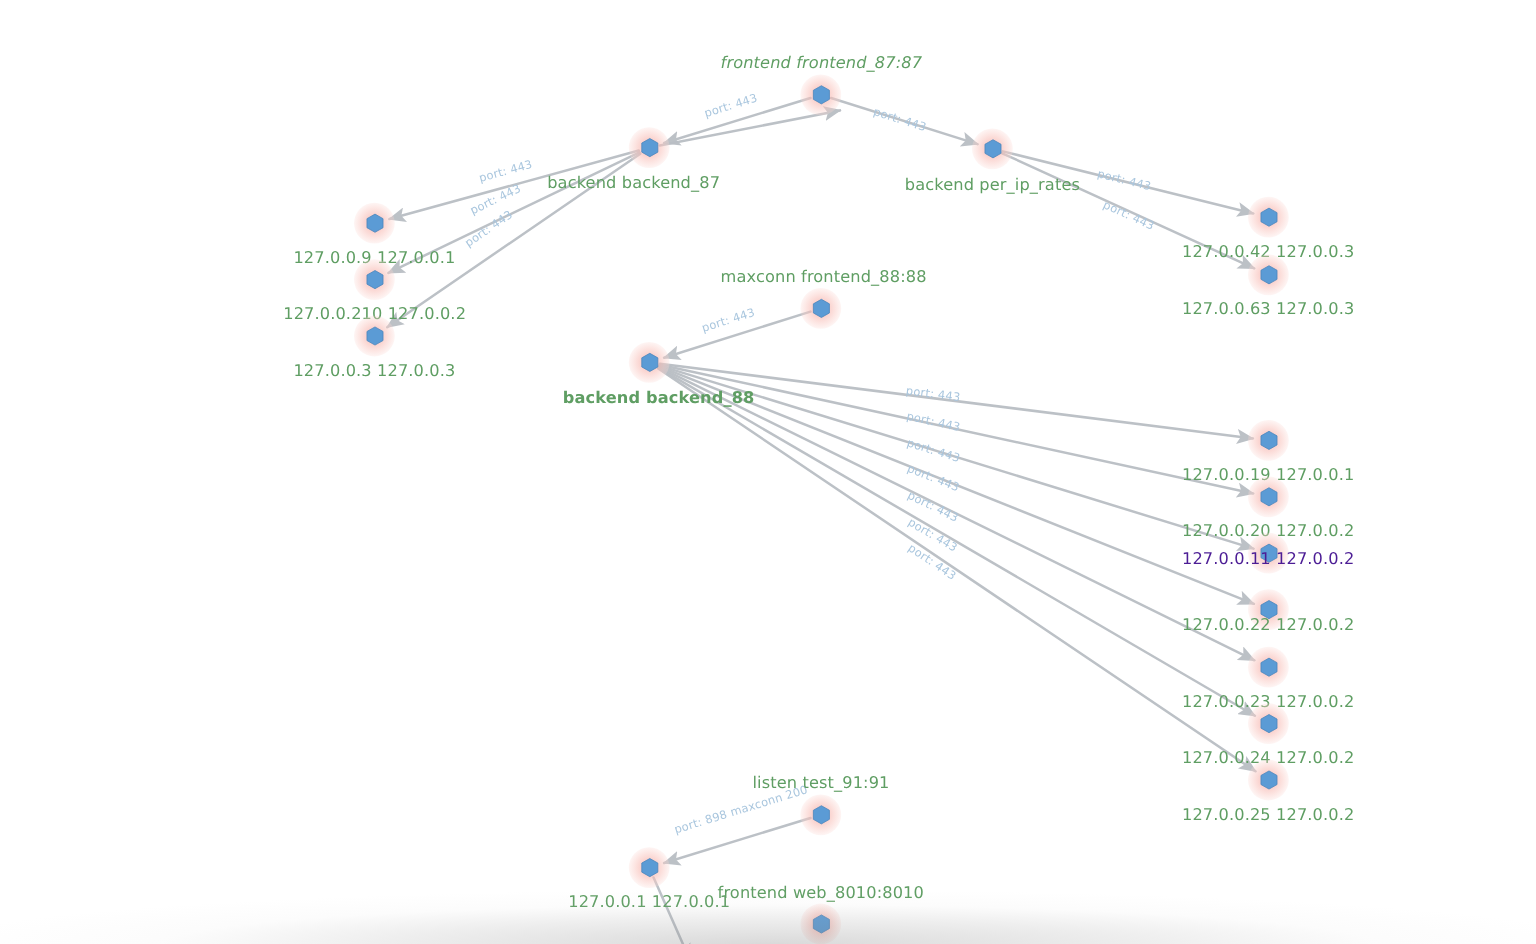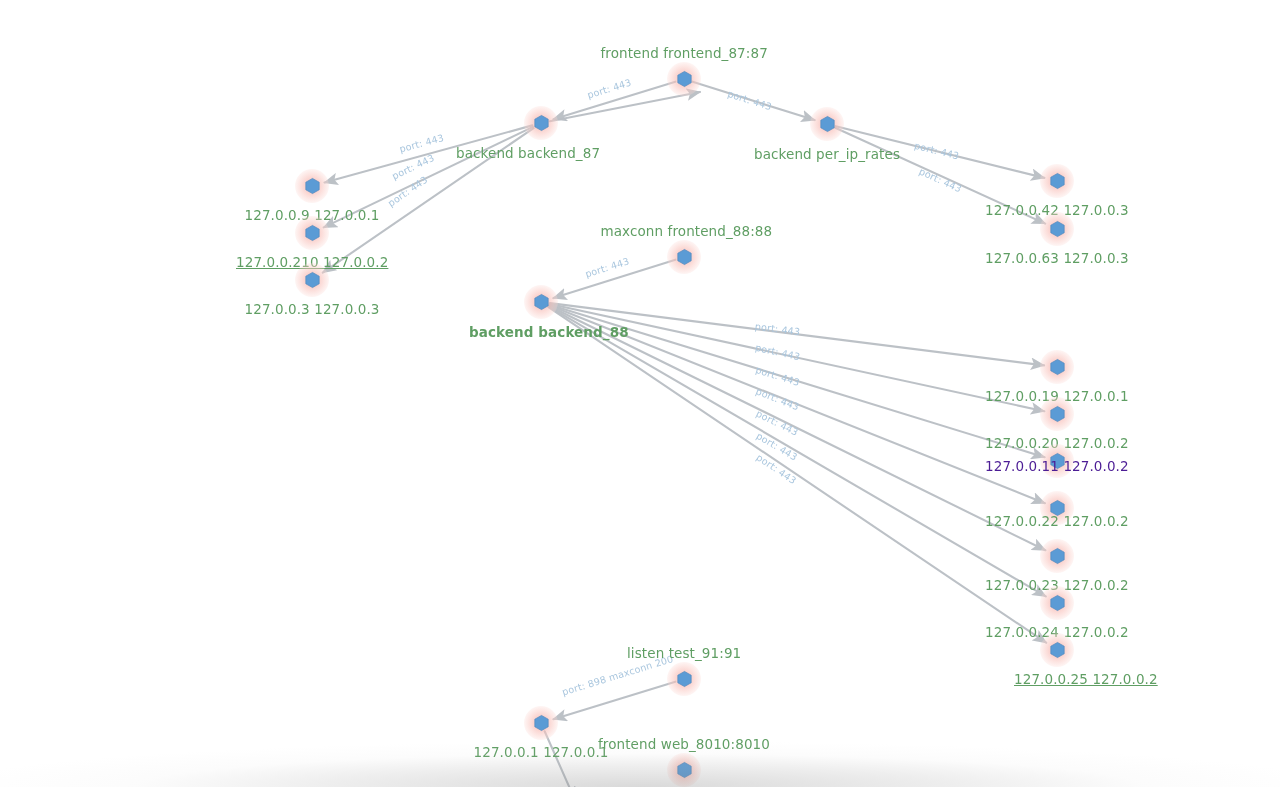--- a/index.html
+++ b/index.html
@@ -125,21 +125,21 @@
       <div class="edge-label" style="left: 777.431px; top: 461.454px; transform: translate(-50%, -50%) rotate(34deg) translateY(-6px);">port: 443</div>
       <div class="edge-label" style="left: 621.73px; top: 698.16px; transform: translate(-50%, -50%) rotate(-17.1deg) translateY(-6px);">port: 898 maxconn 200</div>
     </div>
   <div id="node-layer">
       <div class="node-glyph" style="left: 684px; top: 79px;">
         <div class="halo"></div>
         <svg class="hex" viewBox="0 0 20 22">
           <polygon points="10,0.6 19.2,5.8 19.2,16.2 10,21.4 0.8,16.2 0.8,5.8" fill="#5b9bd5" stroke="#4a86bd" stroke-width="0.9"></polygon>
         </svg>
       </div>
-      <div class="node-label" style="color: rgb(95, 158, 99); left: 600.5px; top: 45px;">frontend frontend_87:87</div>
+      <div class="node-label" style="color: rgb(95, 158, 99); left: 600.5px; top: 45px; font-style: italic;">frontend frontend_87:87</div>
       <div class="node-glyph" style="left: 541px; top: 123px;">
         <div class="halo"></div>
         <svg class="hex" viewBox="0 0 20 22">
           <polygon points="10,0.6 19.2,5.8 19.2,16.2 10,21.4 0.8,16.2 0.8,5.8" fill="#5b9bd5" stroke="#4a86bd" stroke-width="0.9"></polygon>
         </svg>
       </div>
       <div class="node-label" style="color: rgb(95, 158, 99); left: 456px; top: 145px;">backend backend_87</div>
       <div class="node-glyph" style="left: 827px; top: 124px;">
         <div class="halo"></div>
         <svg class="hex" viewBox="0 0 20 22">
@@ -153,21 +153,21 @@
           <polygon points="10,0.6 19.2,5.8 19.2,16.2 10,21.4 0.8,16.2 0.8,5.8" fill="#5b9bd5" stroke="#4a86bd" stroke-width="0.9"></polygon>
         </svg>
       </div>
       <div class="node-label" style="color: rgb(95, 158, 99); left: 244.5px; top: 207px;">127.0.0.9 127.0.0.1</div>
       <div class="node-glyph" style="left: 312px; top: 233px;">
         <div class="halo"></div>
         <svg class="hex" viewBox="0 0 20 22">
           <polygon points="10,0.6 19.2,5.8 19.2,16.2 10,21.4 0.8,16.2 0.8,5.8" fill="#5b9bd5" stroke="#4a86bd" stroke-width="0.9"></polygon>
         </svg>
       </div>
-      <div class="node-label" style="color: rgb(95, 158, 99); left: 236px; top: 254px; text-decoration: underline;">127.0.0.210 127.0.0.2</div>
+      <div class="node-label" style="color: rgb(95, 158, 99); left: 236px; top: 254px;">127.0.0.210 127.0.0.2</div>
       <div class="node-glyph" style="left: 312px; top: 280px;">
         <div class="halo"></div>
         <svg class="hex" viewBox="0 0 20 22">
           <polygon points="10,0.6 19.2,5.8 19.2,16.2 10,21.4 0.8,16.2 0.8,5.8" fill="#5b9bd5" stroke="#4a86bd" stroke-width="0.9"></polygon>
         </svg>
       </div>
       <div class="node-label" style="color: rgb(95, 158, 99); left: 244.5px; top: 301px;">127.0.0.3 127.0.0.3</div>
       <div class="node-glyph" style="left: 1057px; top: 181px;">
         <div class="halo"></div>
         <svg class="hex" viewBox="0 0 20 22">
@@ -237,21 +237,21 @@
           <polygon points="10,0.6 19.2,5.8 19.2,16.2 10,21.4 0.8,16.2 0.8,5.8" fill="#5b9bd5" stroke="#4a86bd" stroke-width="0.9"></polygon>
         </svg>
       </div>
       <div class="node-label" style="color: rgb(95, 158, 99); left: 985px; top: 624px;">127.0.0.24 127.0.0.2</div>
       <div class="node-glyph" style="left: 1057px; top: 650px;">
         <div class="halo"></div>
         <svg class="hex" viewBox="0 0 20 22">
           <polygon points="10,0.6 19.2,5.8 19.2,16.2 10,21.4 0.8,16.2 0.8,5.8" fill="#5b9bd5" stroke="#4a86bd" stroke-width="0.9"></polygon>
         </svg>
       </div>
-      <div class="node-label" style="color: rgb(95, 158, 99); left: 1014px; top: 671px; text-decoration: underline;">127.0.0.25 127.0.0.2</div>
+      <div class="node-label" style="color: rgb(95, 158, 99); left: 985px; top: 671px;">127.0.0.25 127.0.0.2</div>
       <div class="node-glyph" style="left: 684px; top: 679px;">
         <div class="halo"></div>
         <svg class="hex" viewBox="0 0 20 22">
           <polygon points="10,0.6 19.2,5.8 19.2,16.2 10,21.4 0.8,16.2 0.8,5.8" fill="#5b9bd5" stroke="#4a86bd" stroke-width="0.9"></polygon>
         </svg>
       </div>
       <div class="node-label" style="color: rgb(95, 158, 99); left: 627px; top: 645px;">listen test_91:91</div>
       <div class="node-glyph" style="left: 541px; top: 723px;">
         <div class="halo"></div>
         <svg class="hex" viewBox="0 0 20 22">

